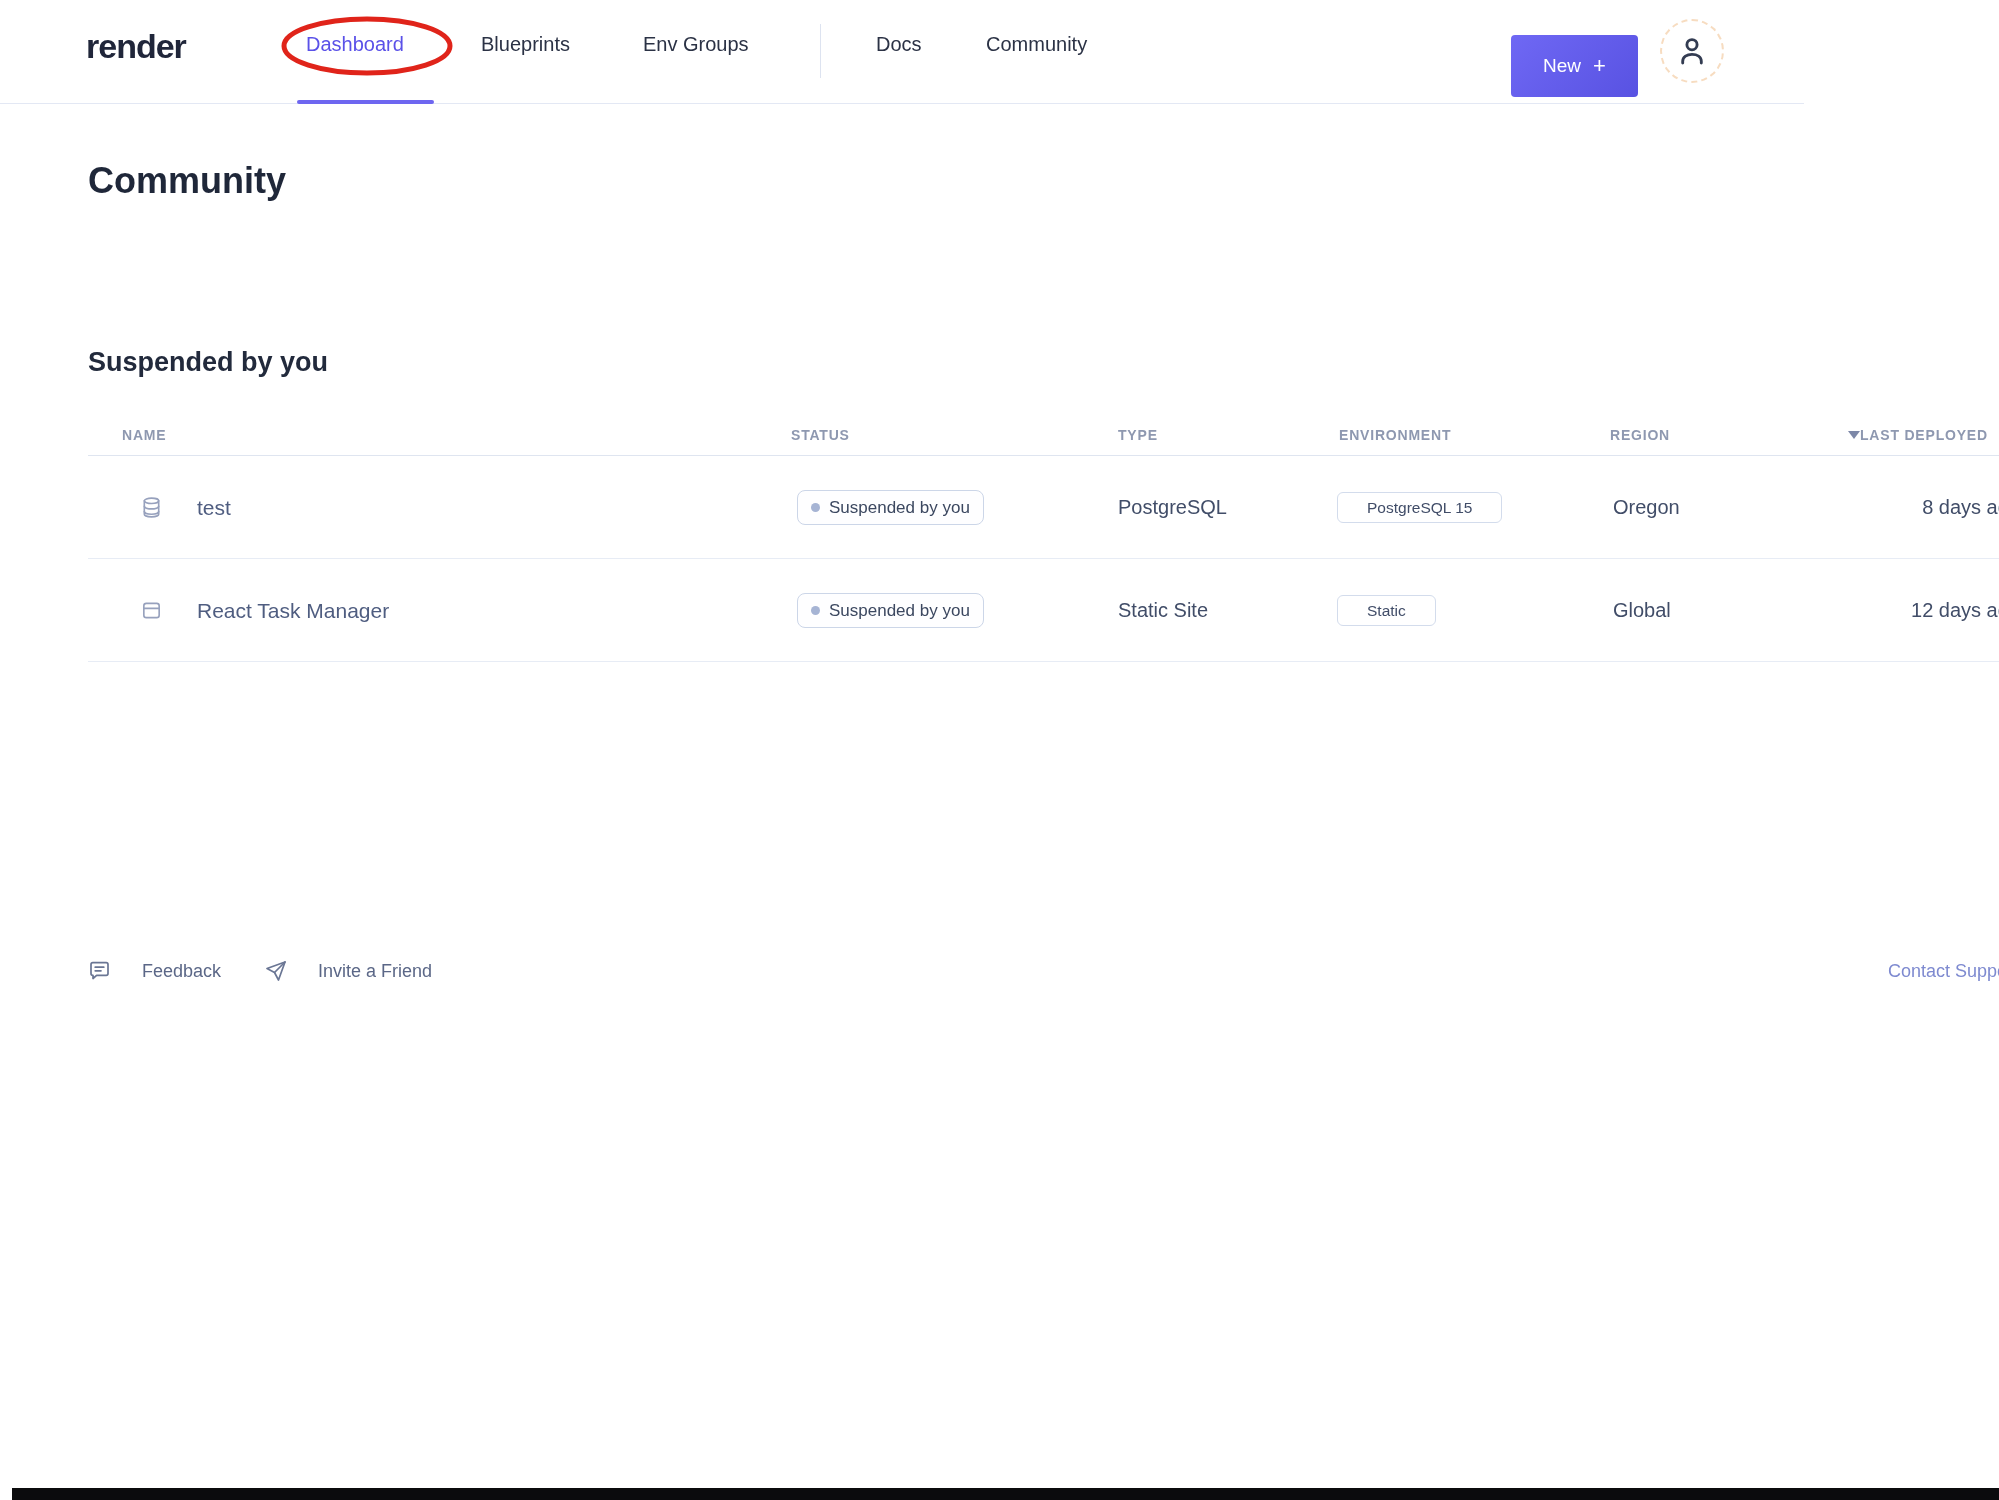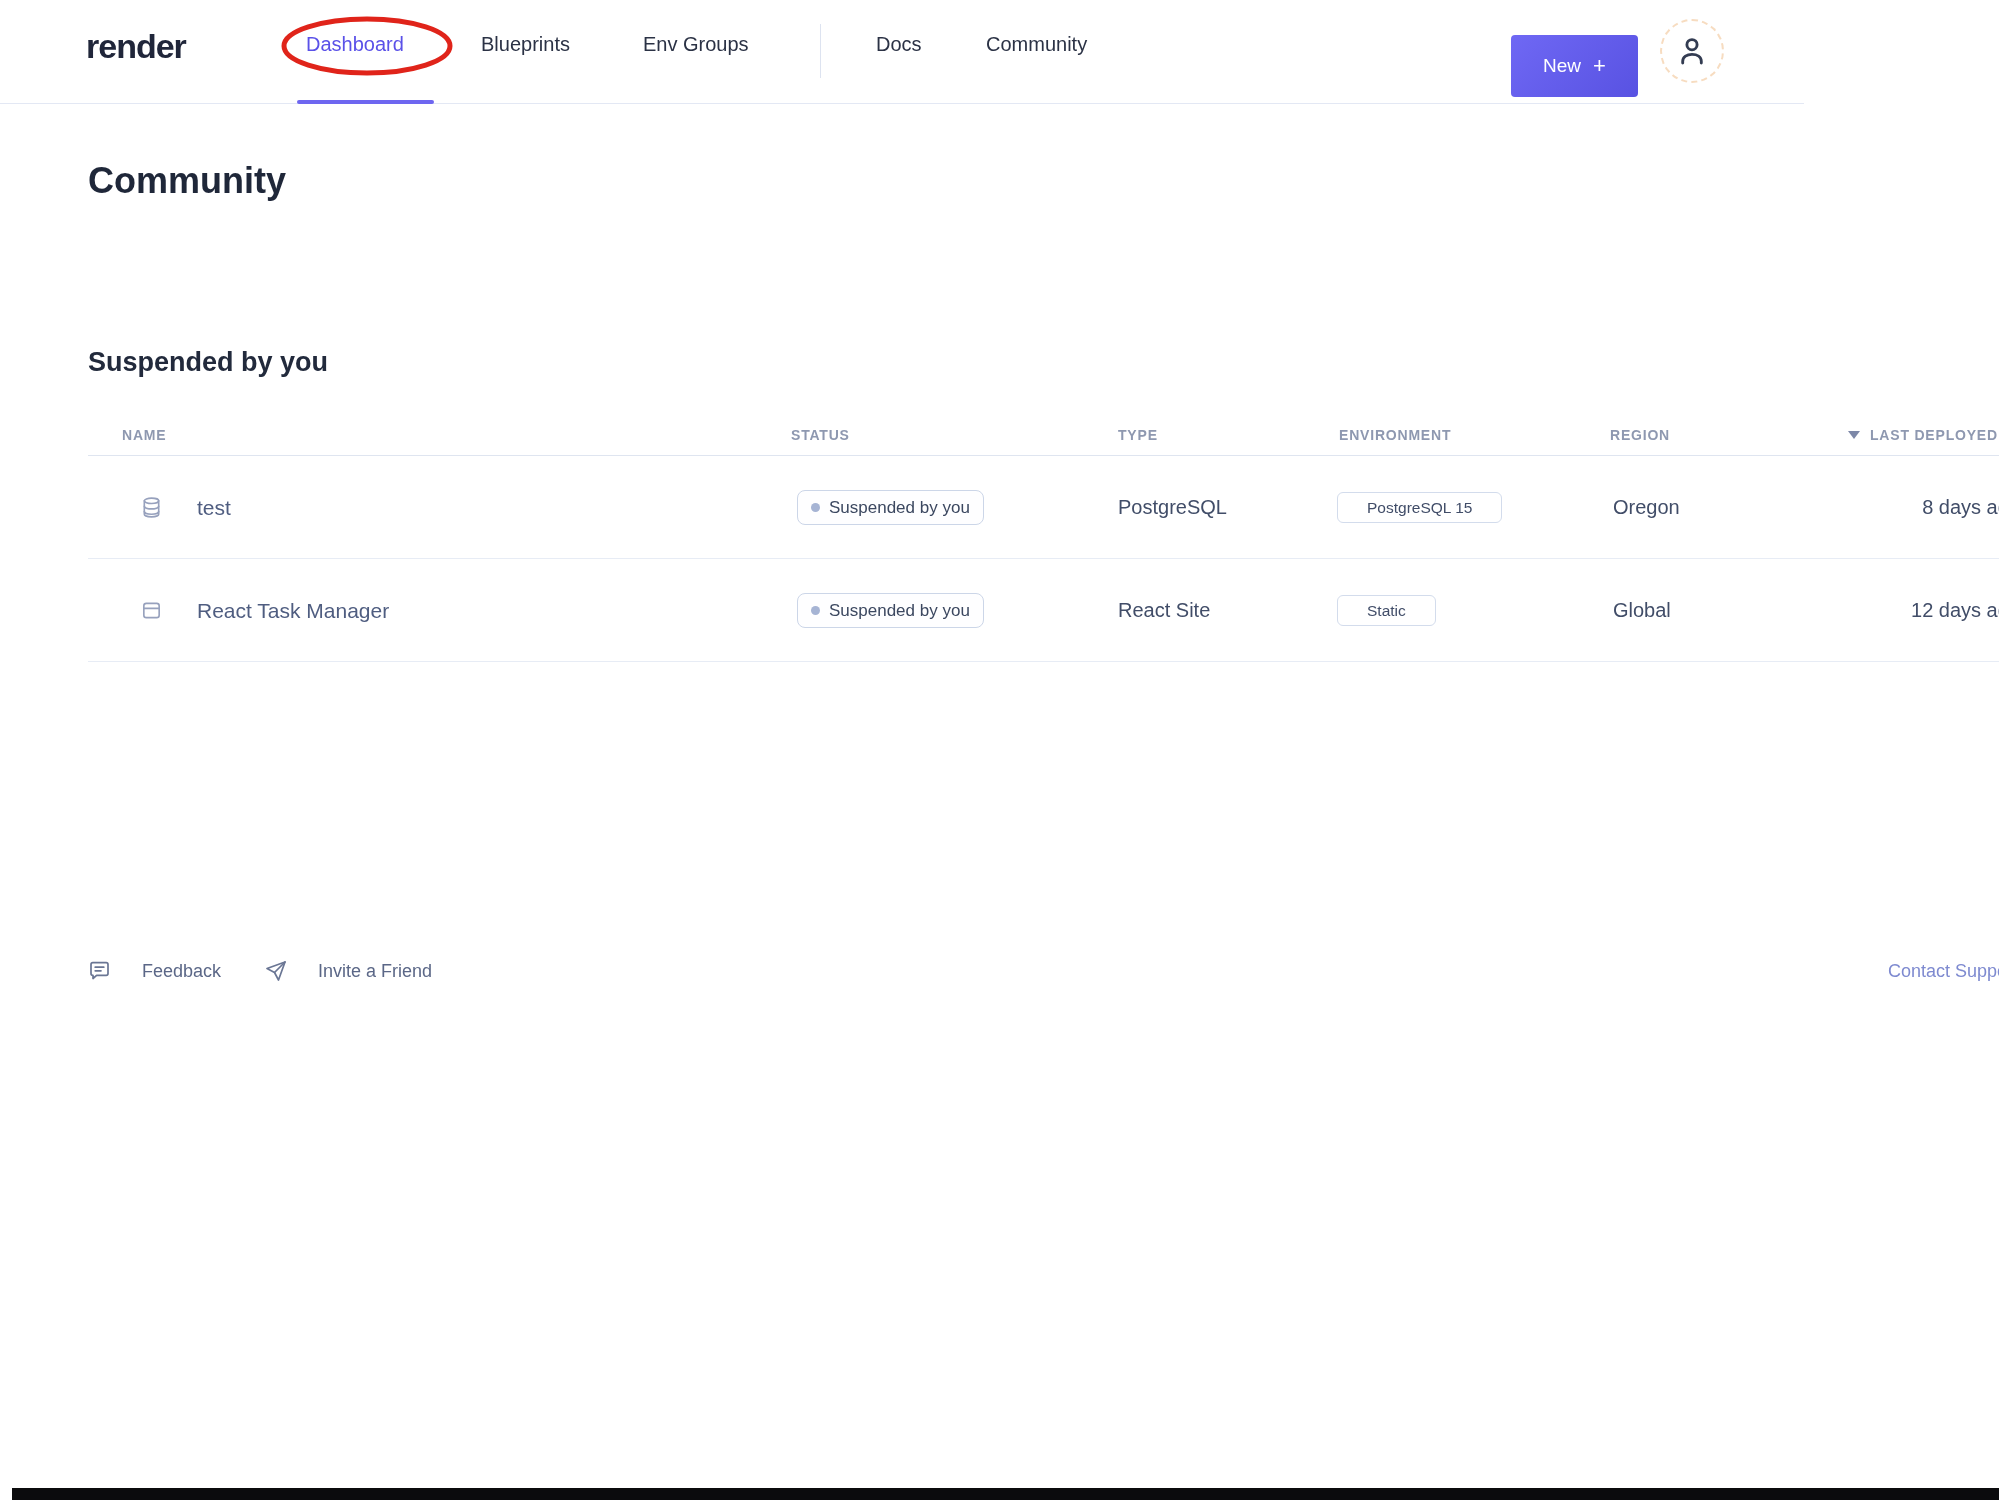--- a/index.html
+++ b/index.html
@@ -54,21 +54,21 @@
 
   
   .page-title{left:88px;top:160px;font-size:36px;font-weight:700;color:#1f2739;}
   .section-title{left:88px;top:347px;font-size:27px;font-weight:700;color:#222a3c;}
 
   
   .thead{left:0;top:414px;width:2100px;height:41px;}
   .th{position:absolute;top:0;height:100%;display:flex;align-items:center;
       font-size:14px;font-weight:700;letter-spacing:.8px;color:var(--muted);white-space:nowrap;}
   .th-name{left:122px;} .th-status{left:791px;} .th-type{left:1118px;}
-  .th-env{left:1339px;} .th-region{left:1610px;} .th-deploy{left:1848px;gap:10px;}
+  .th-env{left:1339px;} .th-region{left:1610px;} .th-deploy{left:1848px;gap:0;}
   .sort-caret{width:0;height:0;border-left:6px solid transparent;border-right:6px solid transparent;
       border-top:8px solid #7d88a8;display:inline-block;}
   .rule{left:88px;width:2012px;height:1px;background:#dfe5f0;}
   .rule-head{top:455px;}
   .trow{left:0;width:2100px;height:103px;}
   .trow-1{top:456px;} .trow-2{top:559px;}
   .trow::after{content:"";position:absolute;left:88px;right:0;bottom:0;height:1px;background:var(--line);}
   .cell{position:absolute;top:0;height:100%;display:flex;align-items:center;white-space:nowrap;}
   .cell-name{left:140px;gap:34px;font-size:21px;font-weight:500;color:var(--name-ink);cursor:pointer;}
   .cell-name svg{color:#97a1bd;flex:none;}
@@ -180,21 +180,21 @@
       <line x1="4" y1="9.8" x2="20" y2="9.8"></line>
     </svg>
     <span>React Task Manager</span>
   </div>
   <div class="cell cell-status">
     <span class="status-badge">
       <span class="status-dot"></span>
       <span>Suspended by you</span>
     </span>
   </div>
-  <div class="cell cell-type">React Site</div>
+  <div class="cell cell-type">Static Site</div>
   <div class="cell cell-env">
     <span class="env-badge">Static</span>
   </div>
   <div class="cell cell-region">Global</div>
   <div class="cell cell-deploy">12 days ago</div>
 </div>
 
 <a class="abs footer-item footer-feedback">
   <svg width="24" height="24" viewBox="0 0 24 24" fill="none" stroke="currentColor" stroke-width="1.7" stroke-linecap="round" stroke-linejoin="round">
     <path d="M20 5.5v9a1.8 1.8 0 0 1-1.8 1.8H8.6L5 19.5v-3.2h-.2A1.8 1.8 0 0 1 3 14.5v-9a1.8 1.8 0 0 1 1.8-1.8h13.4A1.8 1.8 0 0 1 20 5.5z"></path>

